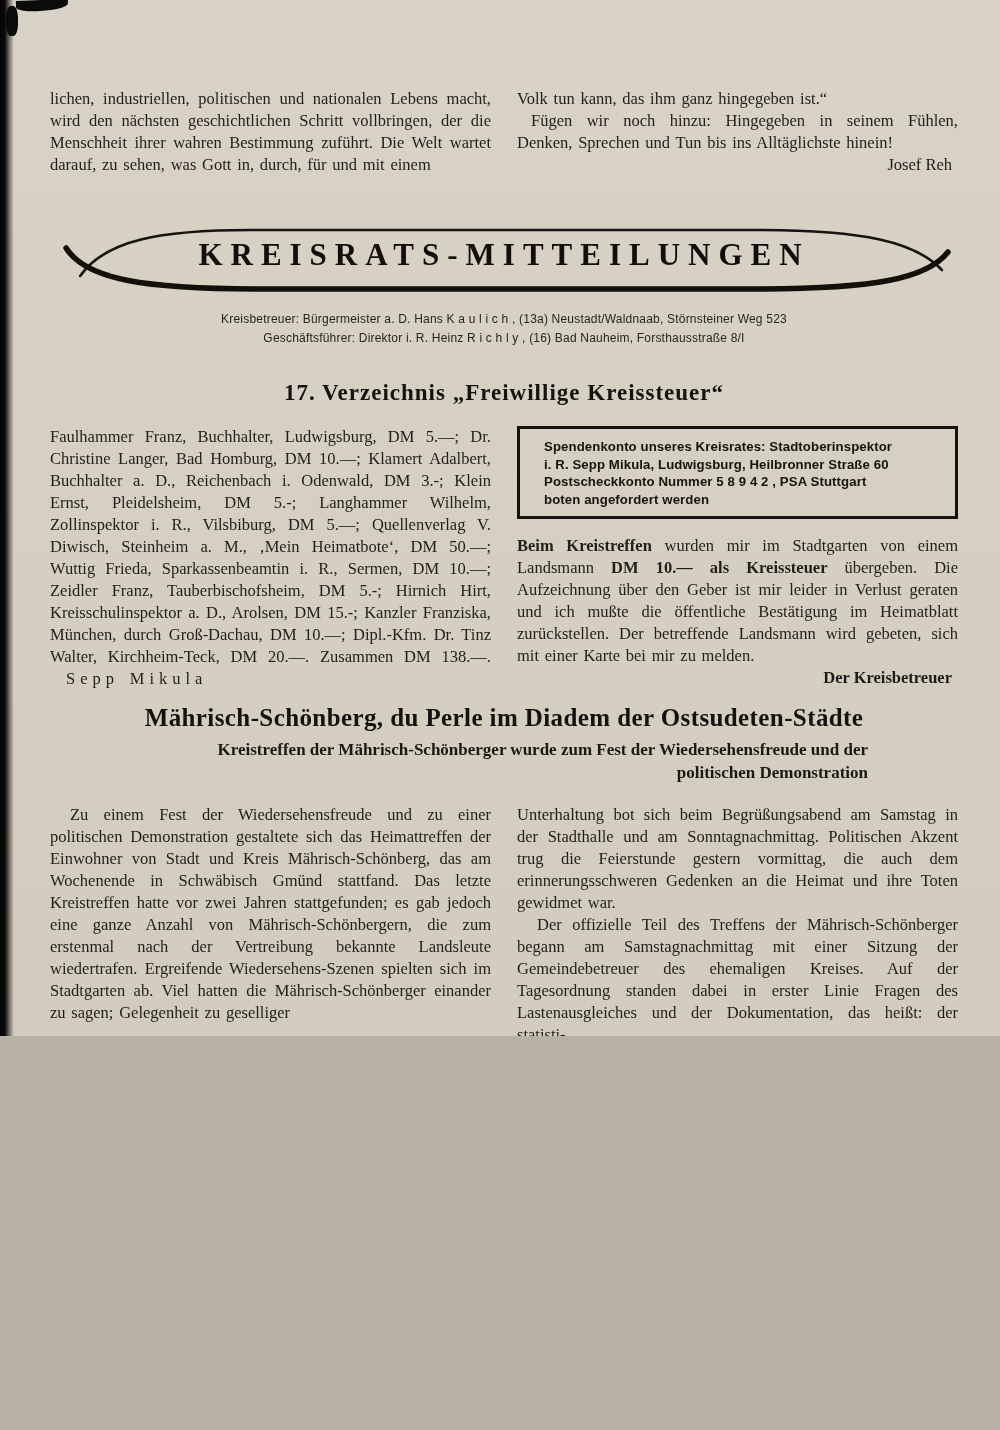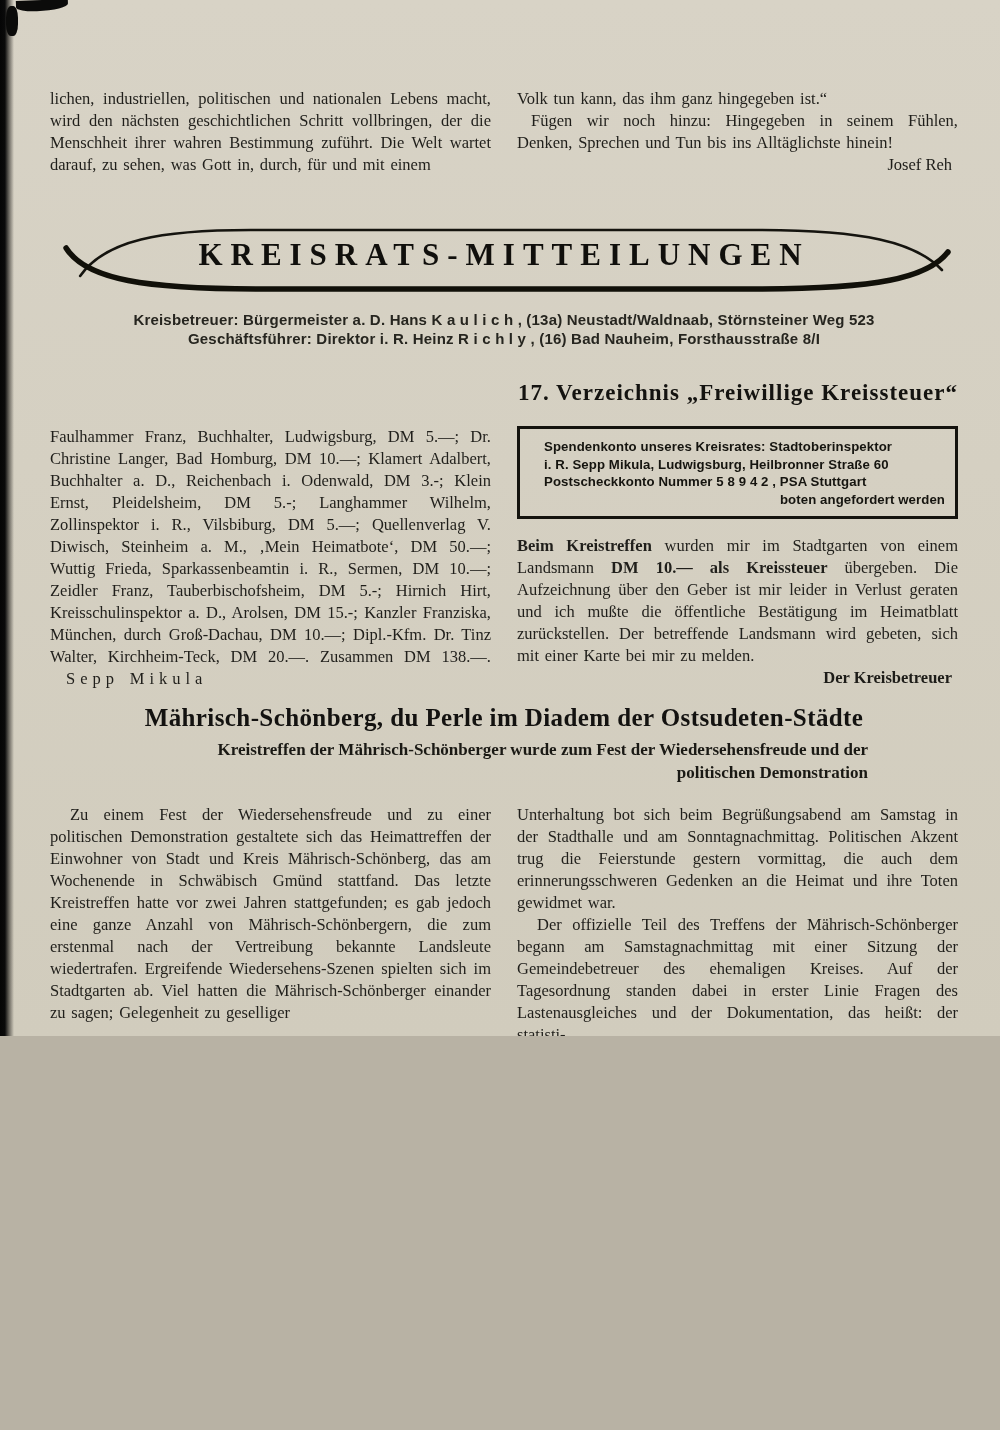--- a/index.html
+++ b/index.html
@@ -50,40 +50,40 @@
   .banner-title {
     position: absolute; left: 0; right: 0; top: 17px;
     text-align: center;
     font-weight: bold; font-size: 31px; letter-spacing: 8px;
     color: #100f0c; white-space: nowrap;
   }
 
   .masthead {
     margin-top: 12px; text-align: center;
     font-family: "Liberation Sans", "DejaVu Sans", sans-serif;
-    font-weight: 700; font-size: 15px; line-height: 19px;
+    font-weight: 400; font-size: 12px; line-height: 19px;
     color: #26251f; letter-spacing: 0.2px;
   }
 
   .section-heading {
-    margin: 32px 0 0 0; text-align: right;
+    margin: 32px 0 0 0; text-align: center;
     font-weight: bold; font-size: 23px; letter-spacing: 1px;
     color: #141310;
   }
 
   .tax-cols { margin-top: 20px; }
 
   .account-box {
     border: 3px solid #14130e;
     padding: 9px 10px 8px 24px;
     font-family: "Liberation Sans", "DejaVu Sans", sans-serif;
     font-weight: 700; font-size: 13.2px; line-height: 17.5px;
     color: #15140f; letter-spacing: 0.1px;
   }
-  .account-box .line-center { text-align: right; }
+  .account-box .line-center { text-align: left; }
 
   .note { margin-top: 16px; }
   .spread-sig { letter-spacing: 5px; margin-left: 16px; white-space: nowrap; }
 
   .rems-line { margin-top: 48px; font-size: 17px; }
 
   .headline {
     margin: 14px 0 0 0; text-align: center;
     font-weight: bold; font-size: 25px; letter-spacing: 0.4px;
     color: #131210; white-space: nowrap;

